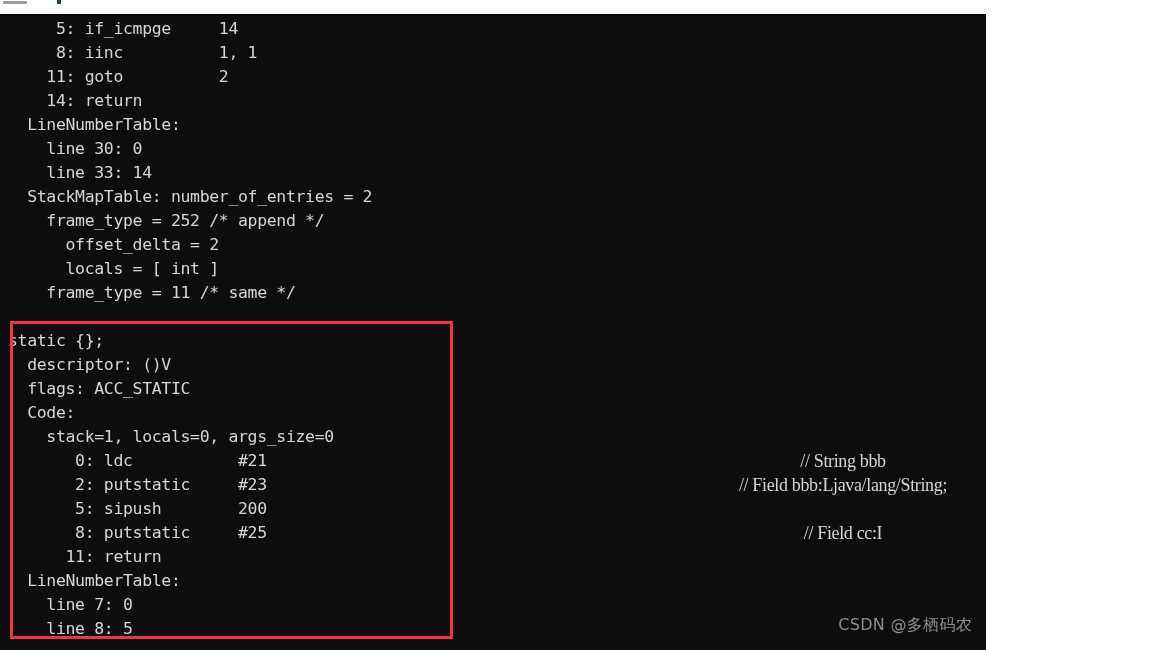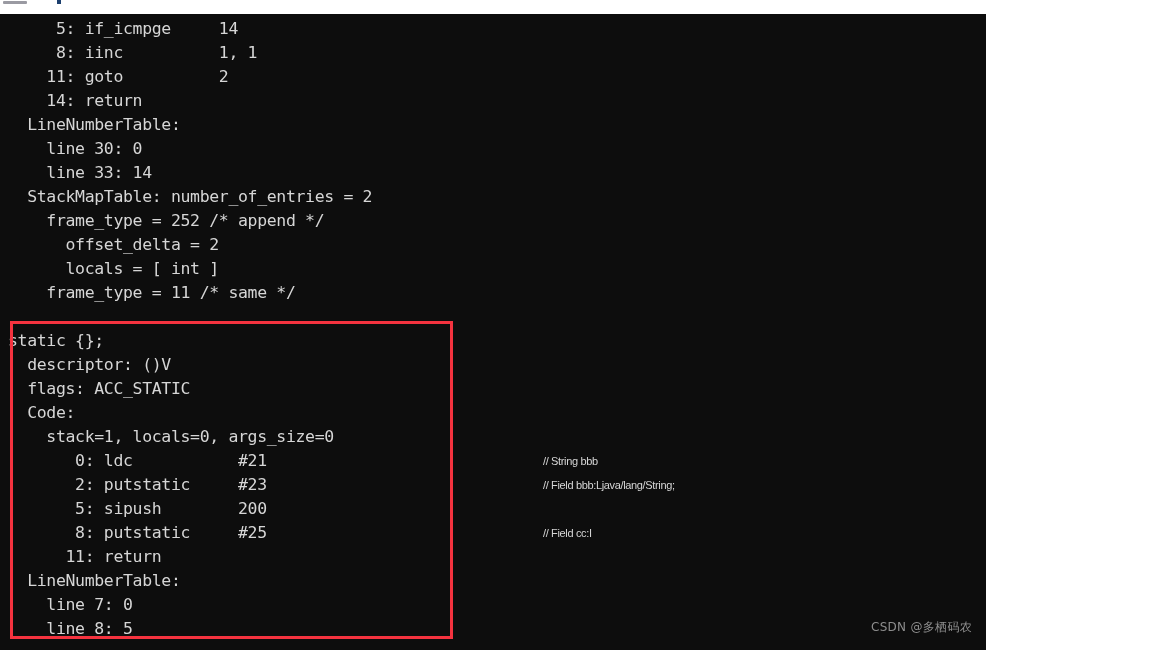--- a/index.html
+++ b/index.html
@@ -68,25 +68,26 @@
     height: 24px;
   }
 
   
   #code-comments {
     position: absolute;
     left: 543px;
     top: 3px;
     width: 600px;
     color: #d6d6d6;
-    font-family: Liberation Sans, sans-serif;
-    font-size: 11px;
+    font-family: Liberation Serif, serif;
+    font-size: 18px;
     line-height: 24px;
     white-space: pre;
     letter-spacing: -0.35px;
+    text-align: center;
   }
   #code-comments .cline {
     height: 24px;
   }
 
   
   #highlight-box {
     position: absolute;
     left: 10px;
     top: 307px;          
@@ -97,21 +98,21 @@
     pointer-events: none;
   }
 
   
   #watermark {
     position: absolute;
     right: 14px;
     bottom: 14px;
     color: #8e8e8e;
     font-family: "DejaVu Sans", "Liberation Sans", sans-serif;
-    font-size: 12px;
+    font-size: 16px;
     letter-spacing: 0.3px;
     white-space: nowrap;
   }
 </style>
 </head>
 <body>
 
 <div id="top-strip">
   <div id="menu-bar-glyph"></div>
   <div id="accent-mark"></div>

